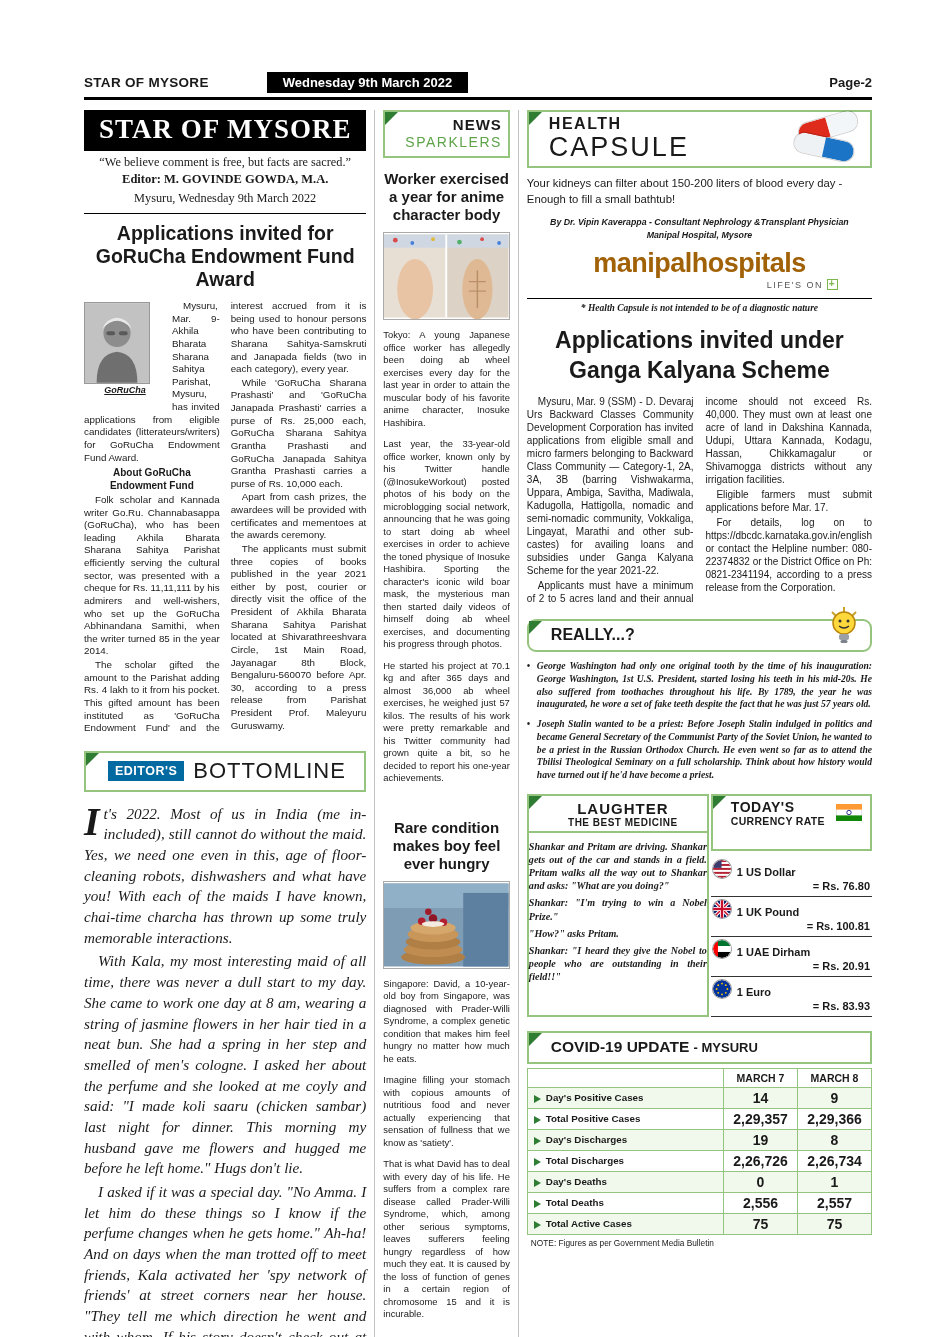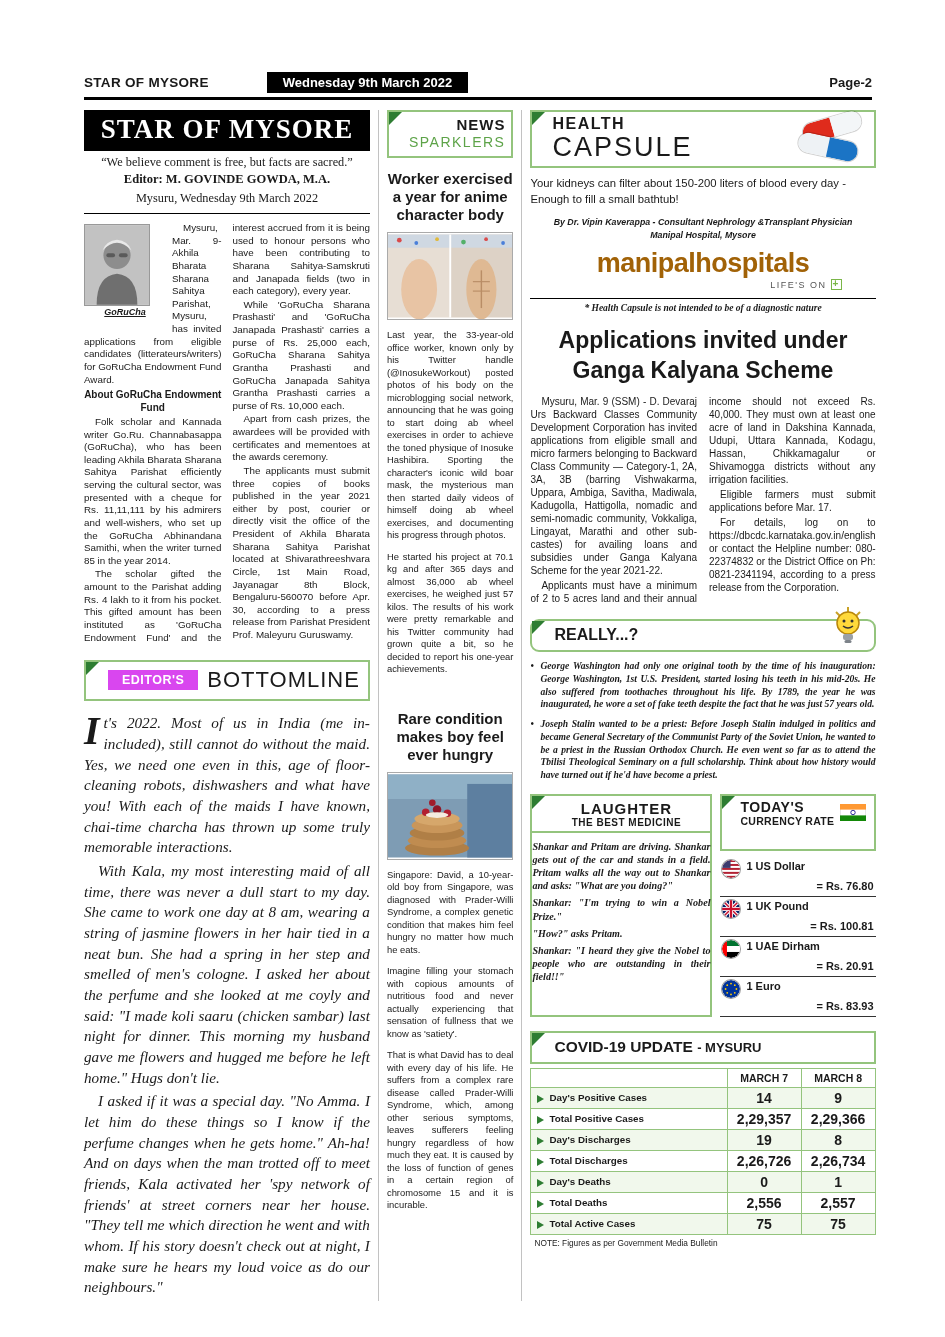--- a/index.html
+++ b/index.html
@@ -39,21 +39,21 @@
   .gorucha-title { font-size:19.5px; font-weight:bold; text-align:center; line-height:1.18; margin-bottom:9px; }
   .news-body { column-count:2; column-gap:11px; font-size:9.8px; line-height:1.29; text-align:justify; }
   .news-body p { text-indent:11px; margin-bottom:1px; }
   .subhead { text-indent:0 !important; text-align:center; font-weight:bold; font-size:10px; margin:3px 0 2px; }
   .photo-wrap { float:left; width:82px; margin:2px 6px 16px 0; }
   .photo-wrap svg { display:block; width:66px; height:82px; border:1px solid #999; }
   .photo-caption { display:block; text-align:center; font-size:9px; font-weight:bold; font-style:italic;
                    text-decoration:underline; margin-top:1px; }
 
   .bottomline-header { margin-top:16px; padding:5px 8px 6px 22px; display:flex; align-items:center; gap:9px; }
-  .ed-label { background:#d946ef; color:#fff; font-size:12.5px; font-weight:bold; padding:3px 14px; letter-spacing:.5px; }
+  .ed-label { background:#0369a1; color:#fff; font-size:12.5px; font-weight:bold; padding:3px 7px; letter-spacing:.5px; }
   .ed-title { font-size:22px; letter-spacing:1px; }
   .bottomline-text { margin-top:12px; font-family:"Liberation Serif",serif; font-style:italic;
                      font-size:15.2px; line-height:1.36; text-align:justify; }
   .bottomline-text p { margin-bottom:3px; }
   .bottomline-text p + p { text-indent:14px; }
   p.dropcap::first-letter { font-size:40px; float:left; line-height:.78; padding:2px 4px 0 0; font-weight:bold; }
 
   
   .sparklers-header { padding:4px 6px 6px 20px;text-align:right; }
   .ns-top { font-size:15px; font-weight:bold; letter-spacing:1px; }
@@ -92,37 +92,37 @@
   .ganga-body { column-count:2; column-gap:12px; font-size:10px; line-height:1.3; text-align:justify; }
   .ganga-body p { text-indent:11px; margin-bottom:2px; }
 
   .really-bar { margin-top:14px; padding:5px 10px 6px 22px; font-size:16px; font-weight:bold;border-radius:9px; }
   .bulb-icon { position:absolute; right:8px; top:-15px; }
   .really-items { margin-top:8px; font-family:"Liberation Serif",serif; font-weight:bold; font-style:italic;
                   font-size:9.6px; line-height:1.33; text-align:justify; }
   .really-items p { margin-bottom:7px; padding-left:10px; position:relative; }
   .really-items p::before { content:"•"; position:absolute; left:0; }
 
-  .lt-row { display:flex; gap:8px; margin-top:12px; }
+  .lt-row { display:flex; gap:2px; margin-top:12px; }
   .laughter-box { width:182px; }
   .laughter-header { text-align:center; padding:4px 4px 3px 14px; border-bottom:2px solid #94c47d; }
   .lh-top { font-size:15px; font-weight:bold; letter-spacing:1px; }
   .lh-bottom { font-size:10px; font-weight:bold; letter-spacing:.5px; }
   .laughter-body { padding:7px 0 6px; font-family:"Liberation Serif",serif; font-weight:bold; font-style:italic;
                    font-size:10.1px; line-height:1.3; text-align:justify; }
   .laughter-body p { margin-bottom:4px; }
 
   .today-col { flex:1; }
   .today-header { display:flex; align-items:center; padding:3px 8px 22px 18px;justify-content:space-between; }
   .td-top { font-size:14px; font-weight:bold; letter-spacing:.5px; }
   .td-bottom { font-size:10.5px; font-weight:bold; letter-spacing:.3px; }
   .india-flag { margin-left:auto; }
   .currency-rows { margin-top:6px; }
   .currency-row { padding:3px 2px 4px; border-bottom:1px solid #333; }
-  .cr-top { display:flex; align-items:flex-start; gap:6px; font-size:11px; font-weight:bold; }
+  .cr-top { display:flex; align-items:flex-end; gap:6px; font-size:11px; font-weight:bold; }
   .cr-value { text-align:right; font-size:11px; font-weight:bold; margin-top:2px; }
   .flag { width:18px; height:18px; border-radius:50%; overflow:hidden; flex:0 0 18px; box-shadow:0 0 0 1px #999; }
   .flag svg { display:block; }
 
   .covid-box { margin-top:14px; }
   .covid-title-bar { padding:5px 8px 6px 22px; font-size:15.5px; font-weight:bold; }
   .covid-title-bar .suffix { font-size:13px; font-weight:bold; }
   .covid-table { width:100%; border-collapse:collapse; margin-top:4px; }
   .covid-table th, .covid-table td { border:1.5px solid #94c47d; }
   .covid-table th { font-size:10.5px; font-weight:bold; text-align:center; padding:3px 4px; }
@@ -146,20 +146,21 @@
   <div class="columns">
 
     <div class="col-left">
 
       <div class="masthead-box">STAR OF MYSORE</div>
       <div class="tagline">“We believe comment is free, but facts are sacred.”</div>
       <div class="editor-line">Editor: M. GOVINDE GOWDA, M.A.</div>
       <div class="dateline">Mysuru, Wednesday 9th March 2022</div>
       <hr class="thin-rule">
 
+      <h1 class="gorucha-title">Applications invited for GoRuCha Endowment Fund Award</h1>
 
       <div class="news-body">
         <span class="photo-wrap">
           <svg viewBox="0 0 66 82">
             <rect width="66" height="82" fill="#cdcdcd"></rect>
             <rect width="66" height="82" fill="#c2c2c2"></rect>
             <path d="M12 82 Q12 52 33 50 Q54 52 54 82 Z" fill="#6f6f6f"></path>
             <circle cx="33" cy="31" r="14" fill="#8d8d8d"></circle>
             <path d="M18 26 Q33 10 48 26 Q44 16 33 15 Q22 16 18 26 Z" fill="#e9e9e9"></path>
             <rect x="22" y="29" width="9" height="4" rx="2" fill="#5a5a5a"></rect>
@@ -214,20 +215,21 @@
           <ellipse cx="33" cy="58" rx="19" ry="32" fill="#e8c4a4"></ellipse>
           <ellipse cx="99" cy="58" rx="16" ry="32" fill="#dfb993"></ellipse>
           <line x1="99" y1="38" x2="99" y2="78" stroke="#b98d66" stroke-width="1.5"></line>
           <line x1="90" y1="50" x2="108" y2="50" stroke="#b98d66" stroke-width="1.2"></line>
           <line x1="90" y1="60" x2="108" y2="60" stroke="#b98d66" stroke-width="1.2"></line>
           <line x1="66" y1="0" x2="66" y2="88" stroke="#ffffff" stroke-width="2"></line>
         </svg>
       </div>
 
       <div class="mid-text">
+        <p>Tokyo: A young Japanese office worker has allegedly been doing ab wheel exercises every day for the last year in order to attain the muscular body of his favorite anime character, Inosuke Hashibira.</p>
         <p>Last year, the 33-year-old office worker, known only by his Twitter handle (@InosukeWorkout) posted photos of his body on the microblogging social network, announcing that he was going to start doing ab wheel exercises in order to achieve the toned physique of Inosuke Hashibira. Sporting the character's iconic wild boar mask, the mysterious man then started daily videos of himself doing ab wheel exercises, and documenting his progress through photos.</p>
         <p>He started his project at 70.1 kg and after 365 days and almost 36,000 ab wheel exercises, he weighed just 57 kilos. The results of his work were pretty remarkable and his Twitter community had grown quite a bit, so he decided to report his one-year achievements.</p>
       </div>
 
       <h2 class="mid-headline article2">Rare condition makes boy feel ever hungry</h2>
 
       <div class="photo-box">
         <svg viewBox="0 0 132 88">
           <rect width="132" height="88" fill="#7e9cb4"></rect>
           <rect width="132" height="26" fill="#8fb0c6"></rect>

